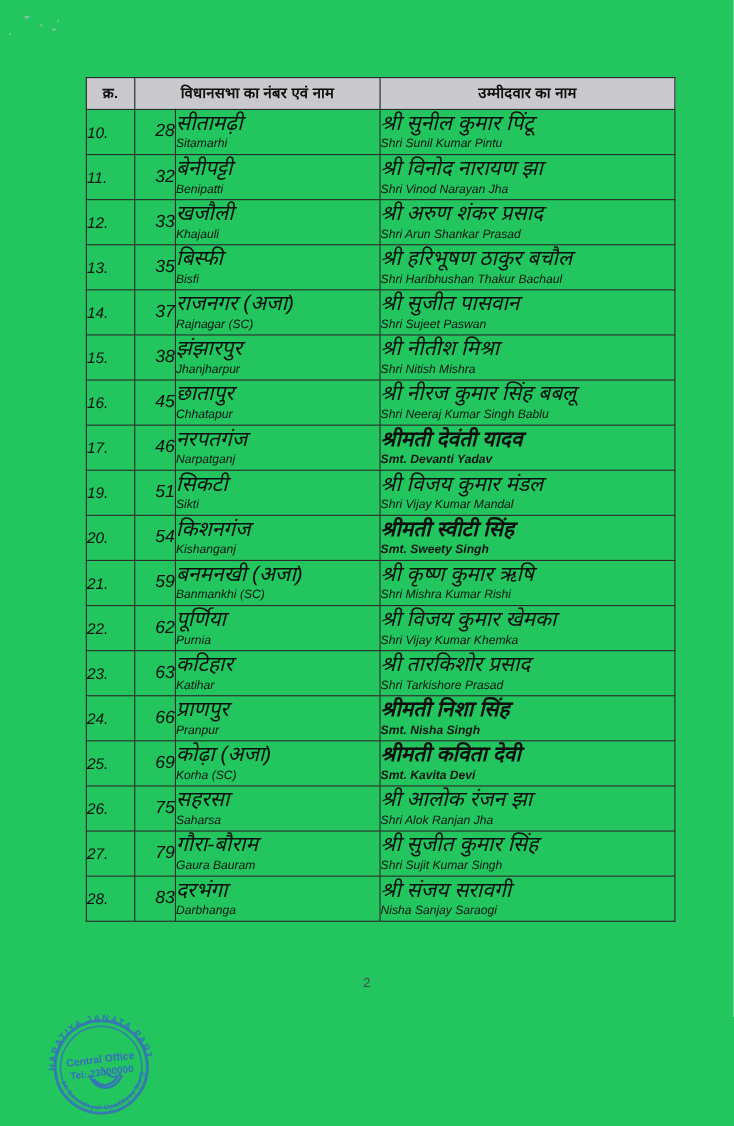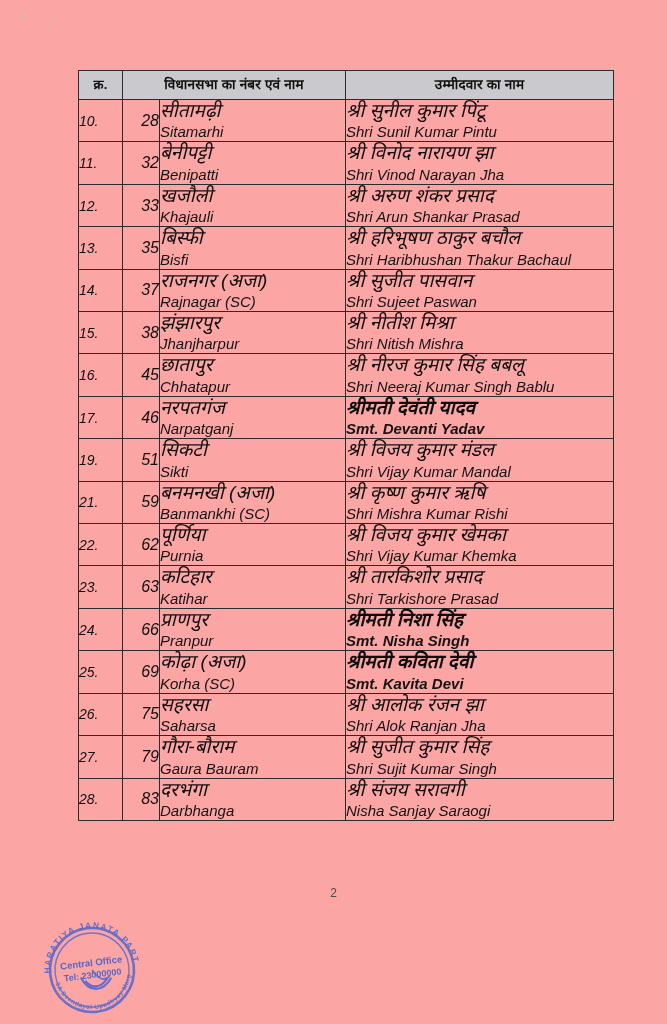--- a/index.html
+++ b/index.html
@@ -13,21 +13,21 @@
     font-family: "Liberation Sans", "DejaVu Sans", sans-serif;
     position: relative;
     overflow: hidden;
     -webkit-font-smoothing: antialiased;
   }
 
   
   .page {
     position: absolute;
     inset: 0;
-    background: #fca5a5;
+    background: #22c55e;
   }
 
   .scan-speck {
     position: absolute;
     background: #b9c6d8;
     border-radius: 50%;
     opacity: .55;
   }
 
   
@@ -93,21 +93,21 @@
 
   .hi {
     display: block;
     font-size: 19px;
     line-height: 1.18;
     color: #0e0e0e;
     font-family: "Liberation Sans", "DejaVu Sans", sans-serif;
   }
   .en {
     display: block;
-    font-size: 15px;
+    font-size: 11px;
     line-height: 1.2;
     color: #141414;
     margin-top: 1px;
   }
   .bold .hi, .bold .en { font-weight: 700; }
 
   
   .page-number {
     position: absolute;
     left: 0;
@@ -255,20 +255,32 @@
           <tr>
             <td class="sr">19.</td>
             <td class="num">51</td>
             <td class="ac">
               <span class="hi">सिकटी</span>
               <span class="en">Sikti</span>
             </td>
             <td class="cand">
               <span class="hi">श्री विजय कुमार मंडल</span>
               <span class="en">Shri Vijay Kumar Mandal</span>
+            </td>
+          </tr>
+          <tr>
+            <td class="sr">20.</td>
+            <td class="num">54</td>
+            <td class="ac">
+              <span class="hi">किशनगंज</span>
+              <span class="en">Kishanganj</span>
+            </td>
+            <td class="cand bold">
+              <span class="hi">श्रीमती स्वीटी सिंह</span>
+              <span class="en">Smt. Sweety Singh</span>
             </td>
           </tr>
           <tr>
             <td class="sr">21.</td>
             <td class="num">59</td>
             <td class="ac">
               <span class="hi">बनमनखी (अजा)</span>
               <span class="en">Banmankhi (SC)</span>
             </td>
             <td class="cand">

